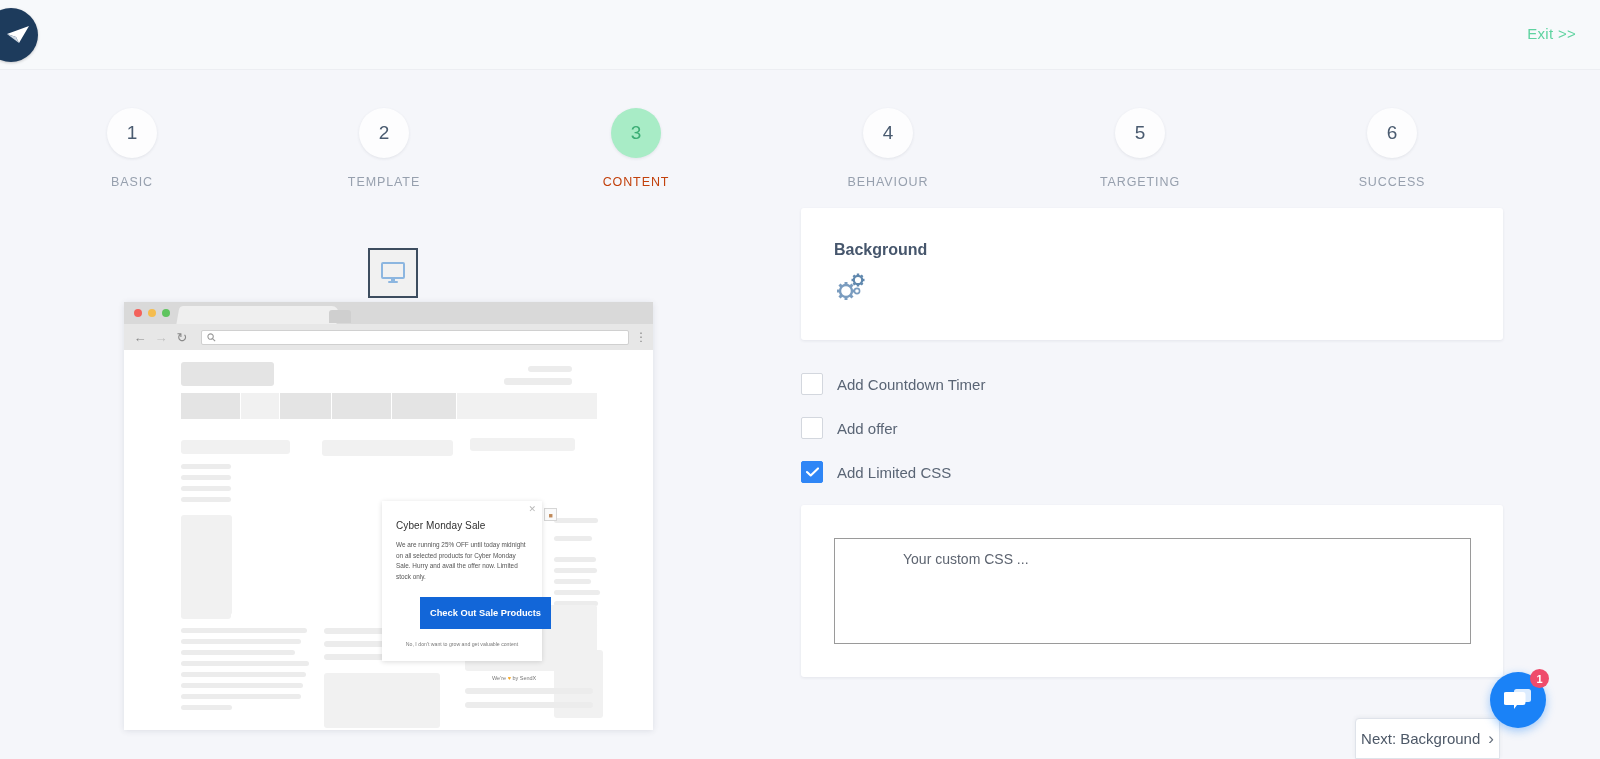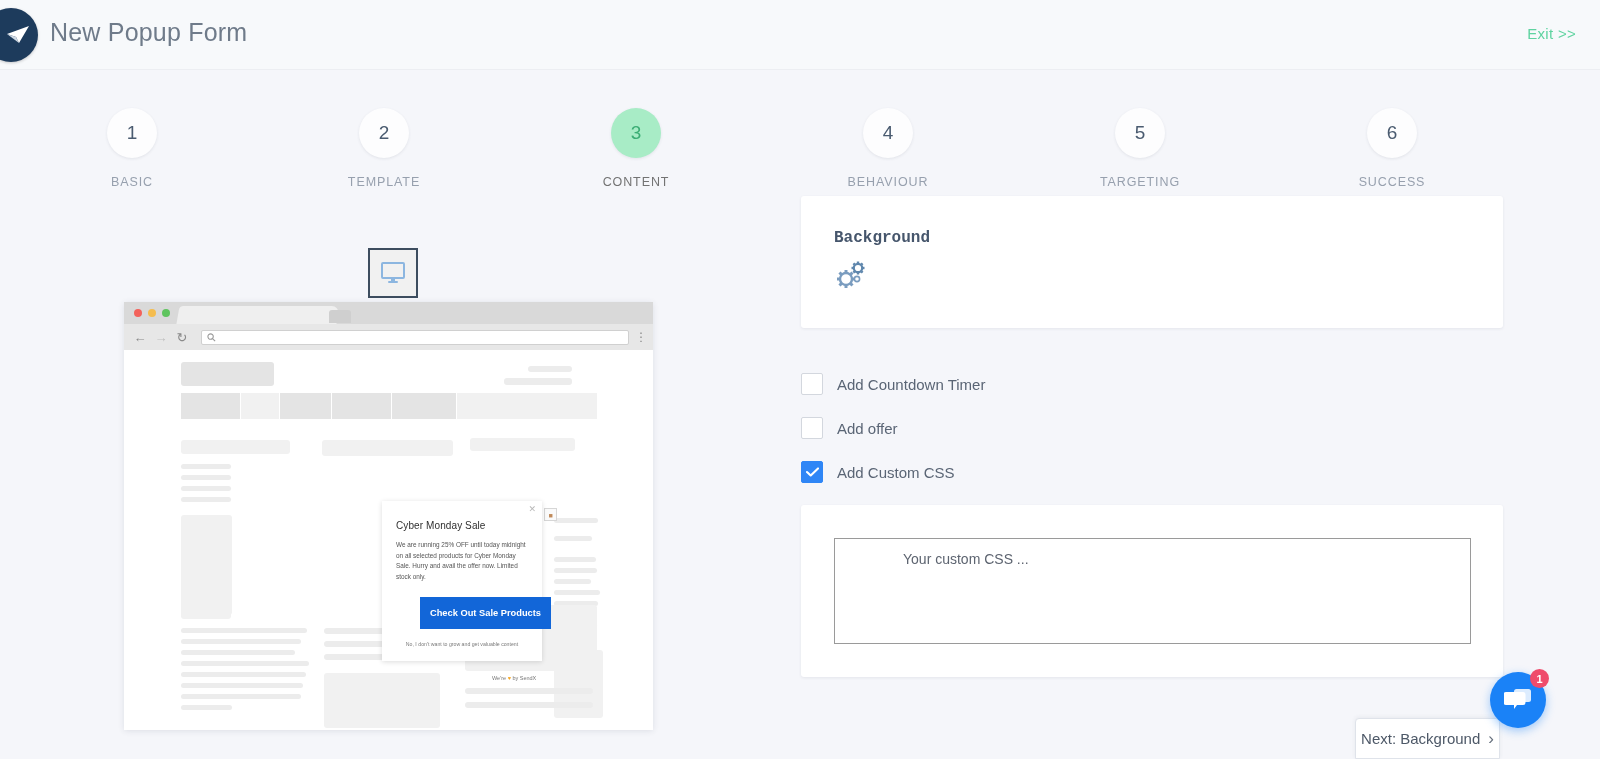--- a/index.html
+++ b/index.html
@@ -43,21 +43,21 @@
     margin: 0 auto; background: #fdfdfe;
     display: flex; align-items: center; justify-content: center;
     font-size: 19px; color: #4a5b70;
     box-shadow: 0 1px 3px rgba(60,70,90,.10);
   }
   .step.active .step-circle { background: #a8ecc6; color: #3bad74; }
   .step-label {
     margin-top: 17px; font-size: 12.5px; letter-spacing: .9px;
     color: #97a0ae; text-transform: uppercase;
   }
-  .step.active .step-label { color: #737373; }
+  .step.active .step-label { color: #c2410c; }
 
   
   .device-toggle {
     position: absolute; left: 368px; top: 248px;
     width: 50px; height: 50px; background: #f1f1f1;
     border: 2px solid #3d4d5f;
     display: flex; align-items: center; justify-content: center;
     cursor: pointer;
   }
   .browser {
@@ -136,21 +136,21 @@
     position: absolute; left: 420px; top: 158px; width: 13px; height: 13px;
     border: 1px solid #d6d6d6; background: #fafafa; font-size: 7px;
     color: #c08a5a; text-align: center; line-height: 13px;
   }
 
   
   .card {
     position: absolute; background: #fff; border-radius: 3px;
     box-shadow: 0 1px 3px rgba(60,70,90,.09);
   }
-  .card-bg { left: 801px; top: 196px; width: 702px; height: 132px; font-family: Liberation Mono, monospace; }
+  .card-bg { left: 801px; top: 208px; width: 702px; height: 132px; }
   .bg-title {
     position: absolute; left: 33px; top: 33px;
     font-size: 16px; font-weight: bold; color: #46566c;
   }
   .gears { position: absolute; left: 33px; top: 64px; }
 
   .chk-row {
     position: absolute; left: 801px; display: flex; align-items: center; cursor: pointer;
   }
   .chk-box {
@@ -196,21 +196,20 @@
 </head>
 <body>
 
 <div class="header">
   <div class="brand-badge">
     <svg width="24" height="20" viewBox="0 0 24 20">
       <path d="M1 9 L23 1 L13 18 L10 12 Z" fill="#ffffff"></path>
       <path d="M1 9 L13 18 L10 12 Z" fill="#cfd9e4"></path>
     </svg>
   </div>
-  <div class="header-title">New Popup Form</div>
   <div class="exit-link">Exit &gt;&gt;</div>
 </div>
 
 <div class="stepper" id="stepper">
     <div class="step" style="left: 52px;">
       <div class="step-circle">1</div>
       <div class="step-label">BASIC</div>
     </div>
     <div class="step" style="left: 304px;">
       <div class="step-circle">2</div>
@@ -378,21 +377,21 @@
     <div class="chk-row" style="top: 417px;">
       <span class="chk-box"></span>
       <span class="chk-label">Add offer</span>
     </div>
     <div class="chk-row" style="top: 461px;">
       <span class="chk-box on">
         <svg width="13" height="10" viewBox="0 0 13 10">
           <path d="M1 5 L4.7 8.5 L12 1.4" fill="none" stroke="#fff" stroke-width="2.1" stroke-linecap="round" stroke-linejoin="round"></path>
         </svg>
       </span>
-      <span class="chk-label">Add Custom CSS</span>
+      <span class="chk-label">Add Limited CSS</span>
     </div>
   </div>
 
 <div class="card card-css">
   <textarea class="css-area" placeholder="Your custom CSS ..." style=""></textarea>
 </div>
 
 <div class="next-btn">
   <span>Next: Background</span>
   <span class="chev">›</span>

